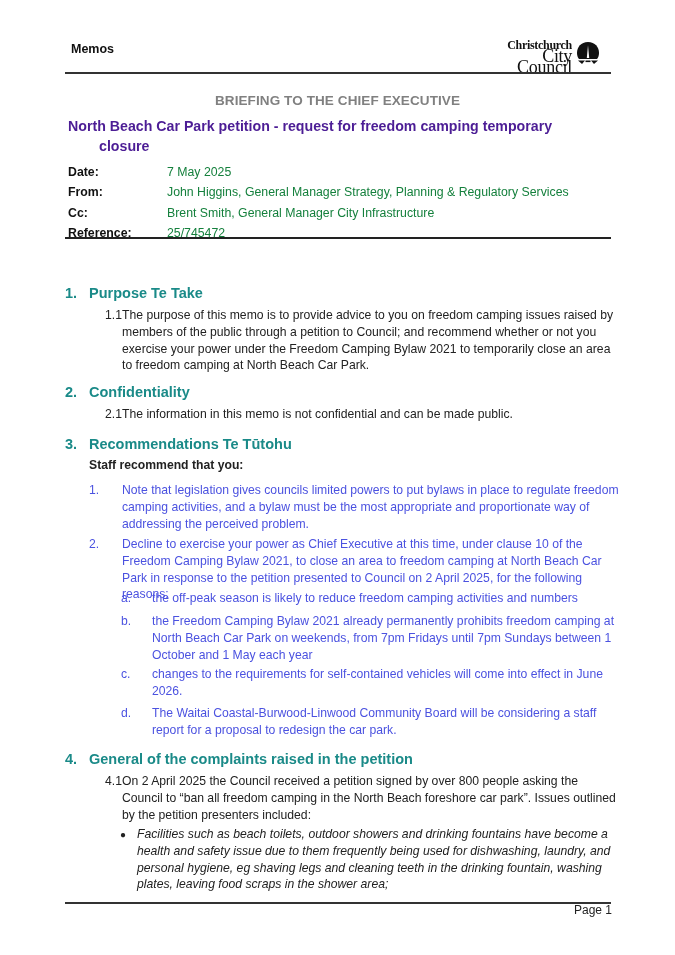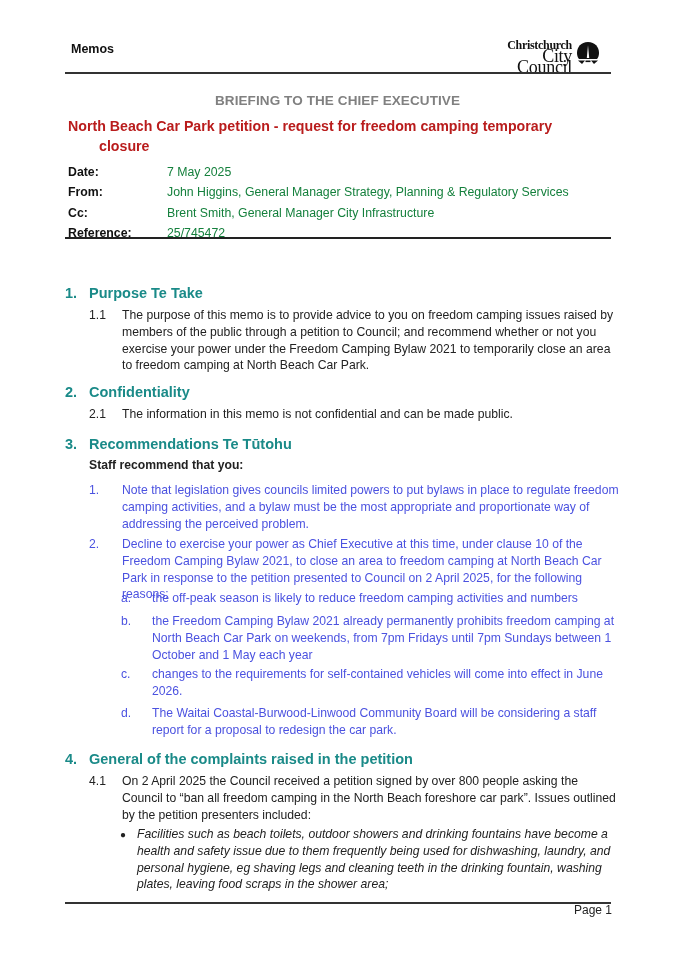--- a/index.html
+++ b/index.html
@@ -29,40 +29,40 @@
     .hdr-rule { position: absolute; left: 65px; top: 72px; width: 546px; height: 2px; background: #333; }
 
     
     .briefing {
       position: absolute; left: 0; top: 93px; width: 675px; text-align: center;
       font-size: 13.5px; font-weight: bold; color: #808080; letter-spacing: 0.1px;
       box-sizing: border-box;
     }
     .memo-title {
       position: absolute; left: 68px; top: 116px; width: 545px;
-      font-size: 14.2px; font-weight: bold; color: #b91c1c; line-height: 20px;
+      font-size: 14.2px; font-weight: bold; color: #4c1d95; line-height: 20px;
     }
     .memo-title .cont { padding-left: 31px; display: block; }
 
     .meta { position: absolute; left: 68px; top: 158px; width: 545px; }
     .meta-row { display: flex; height: 20.5px; align-items: flex-end; font-size: 12.3px; }
     .meta-key { width: 99px; font-weight: bold; color: #111; }
     .meta-val { color: #15803d; }
     .meta-rule { position: absolute; left: 65px; top: 237px; width: 546px; height: 2px; background: #222; }
 
     
     .section-heading {
       position: absolute; left: 65px; font-size: 14.5px; font-weight: bold; color: #1a8a88;
       display: flex;
     }
     .section-heading .num { width: 24px; }
     .section-heading .txt { font-weight: normal; font-weight: 600; }
 
     .para { position: absolute; left: 89px; width: 530px; font-size: 12.2px; color: #222; line-height: 16.8px; display: flex; }
-    .para .pnum { width: 33px; flex: none; }
+    .para .pnum { width: 33px; flex: none; text-align: right; }
     .para .ptxt { flex: 1; }
 
     .plain { position: absolute; left: 89px; font-size: 12.2px; color: #222; font-weight: bold; }
 
     .rec { position: absolute; left: 89px; width: 530px; font-size: 12.2px; color: #4b52e0; line-height: 16.8px; display: flex; }
     .rec .rnum { width: 33px; flex: none; }
     .rec .rtxt { flex: 1; }
 
     .sub { position: absolute; left: 121px; width: 498px; font-size: 12.2px; color: #4b52e0; line-height: 16.8px; display: flex; }
     .sub .snum { width: 31px; flex: none; }

